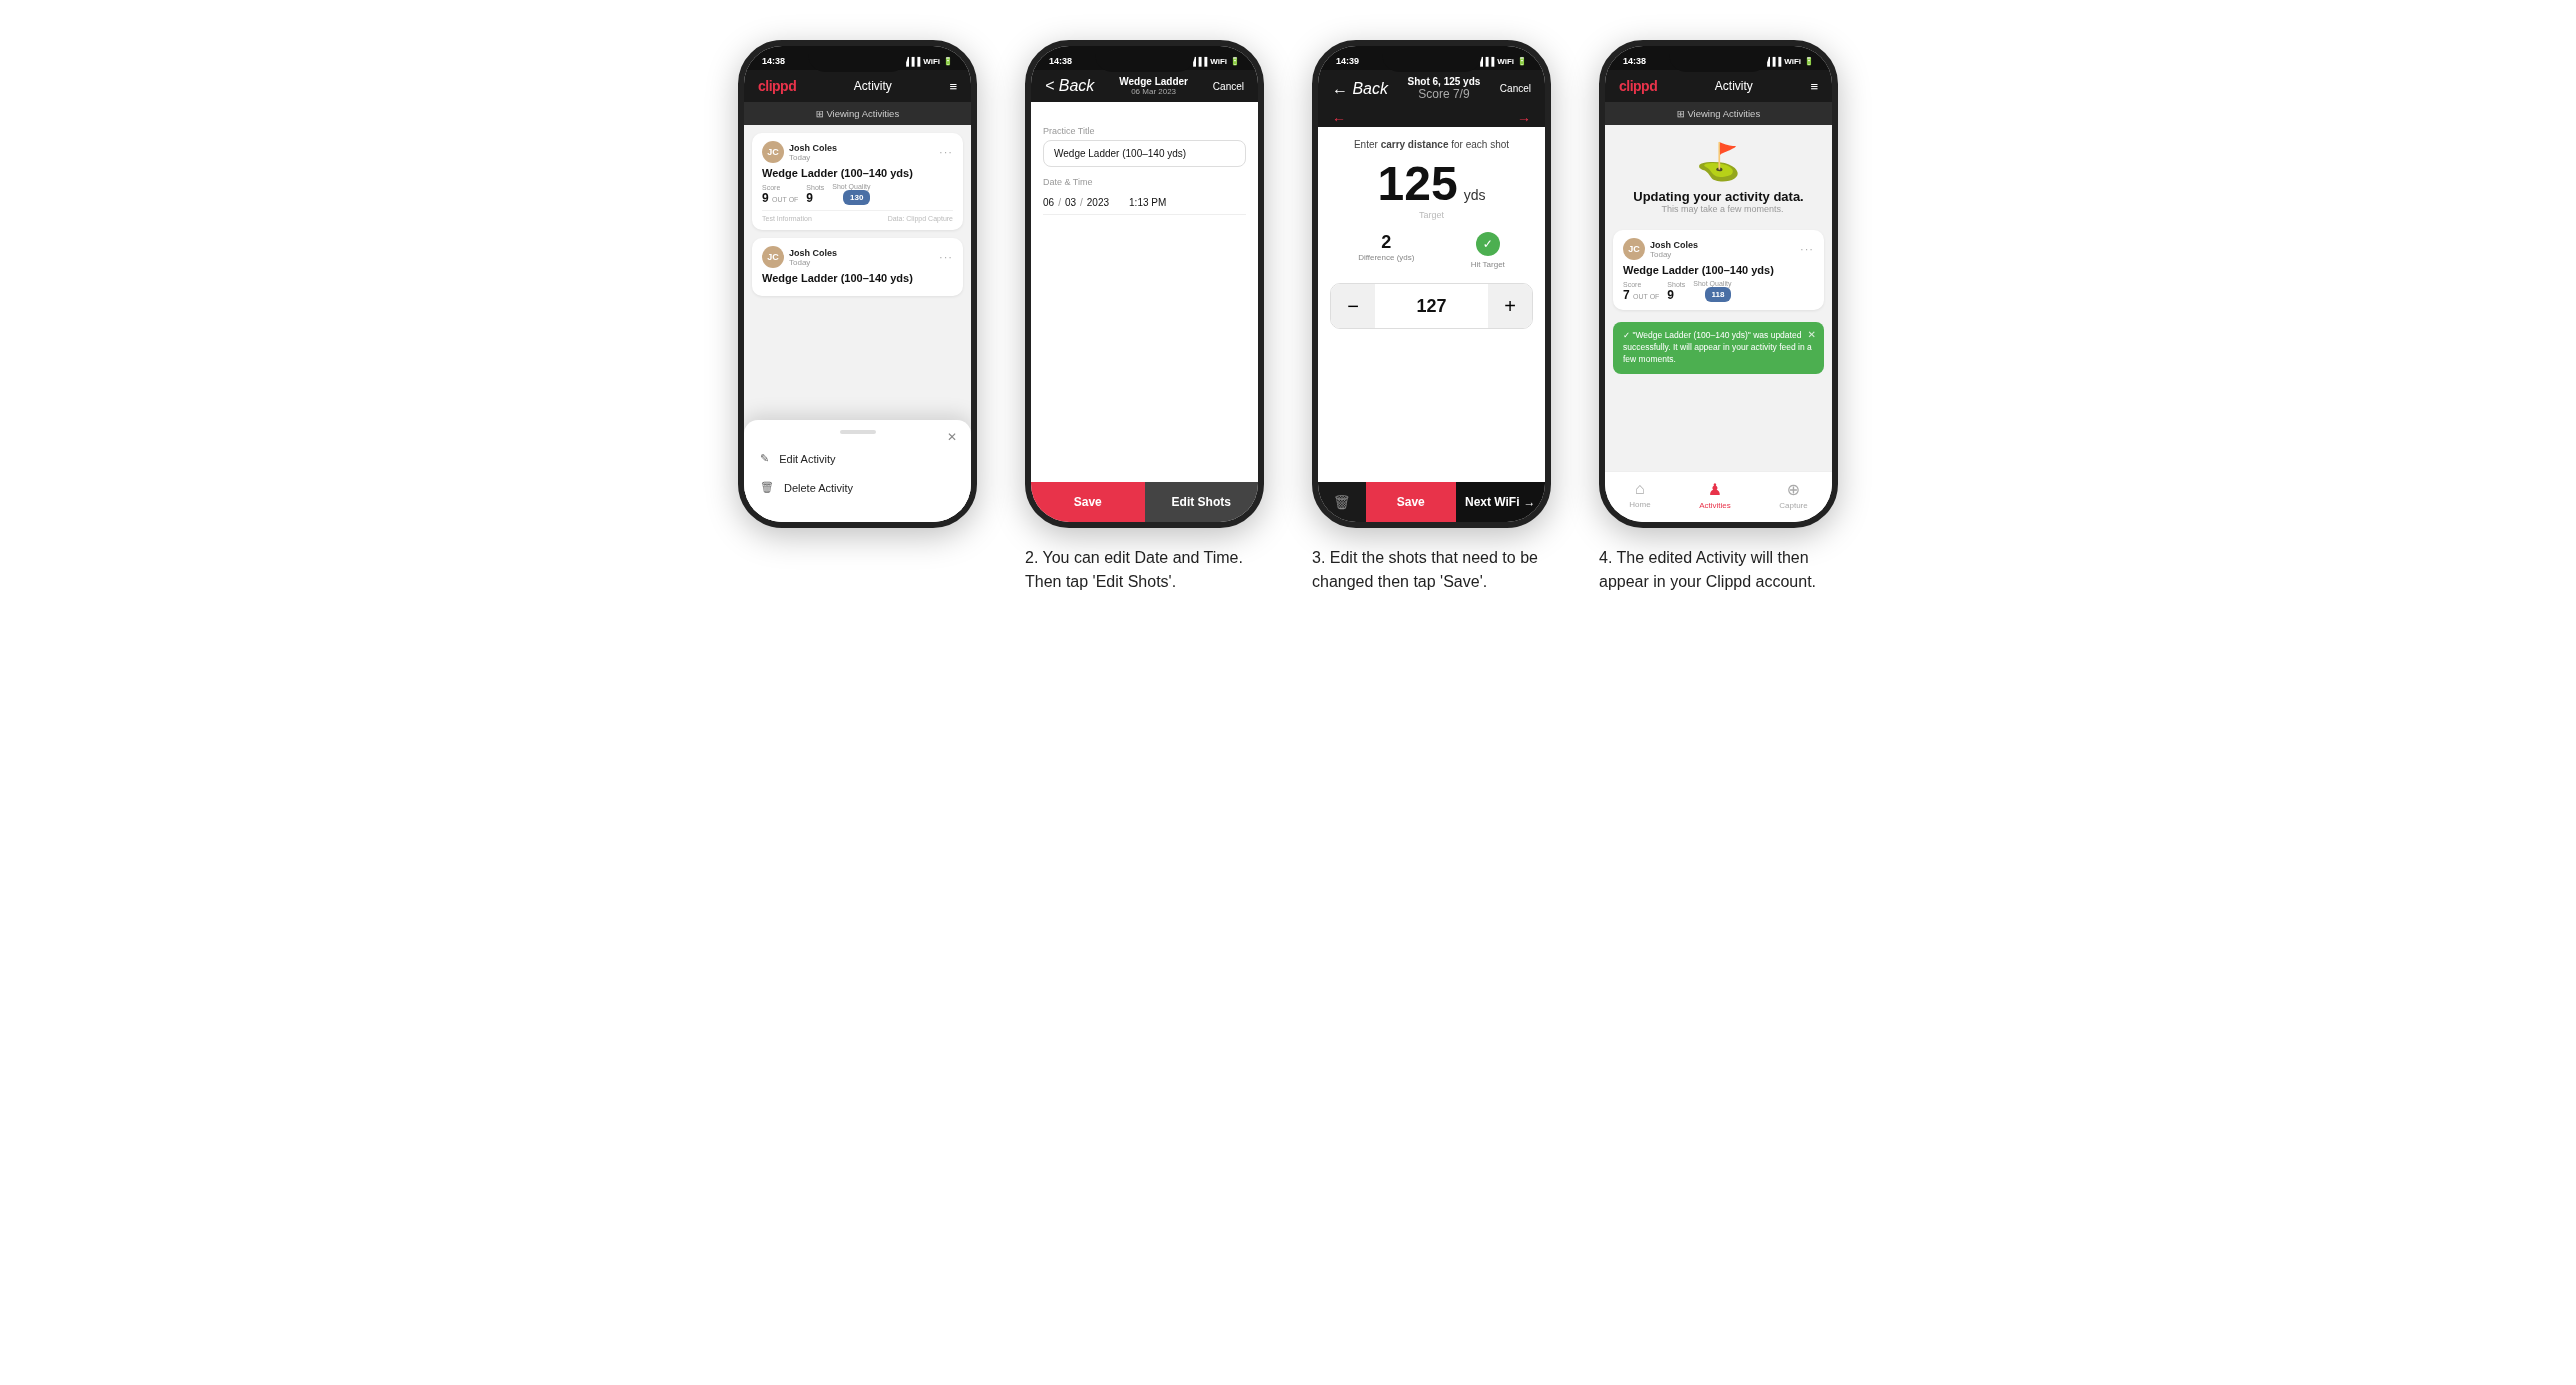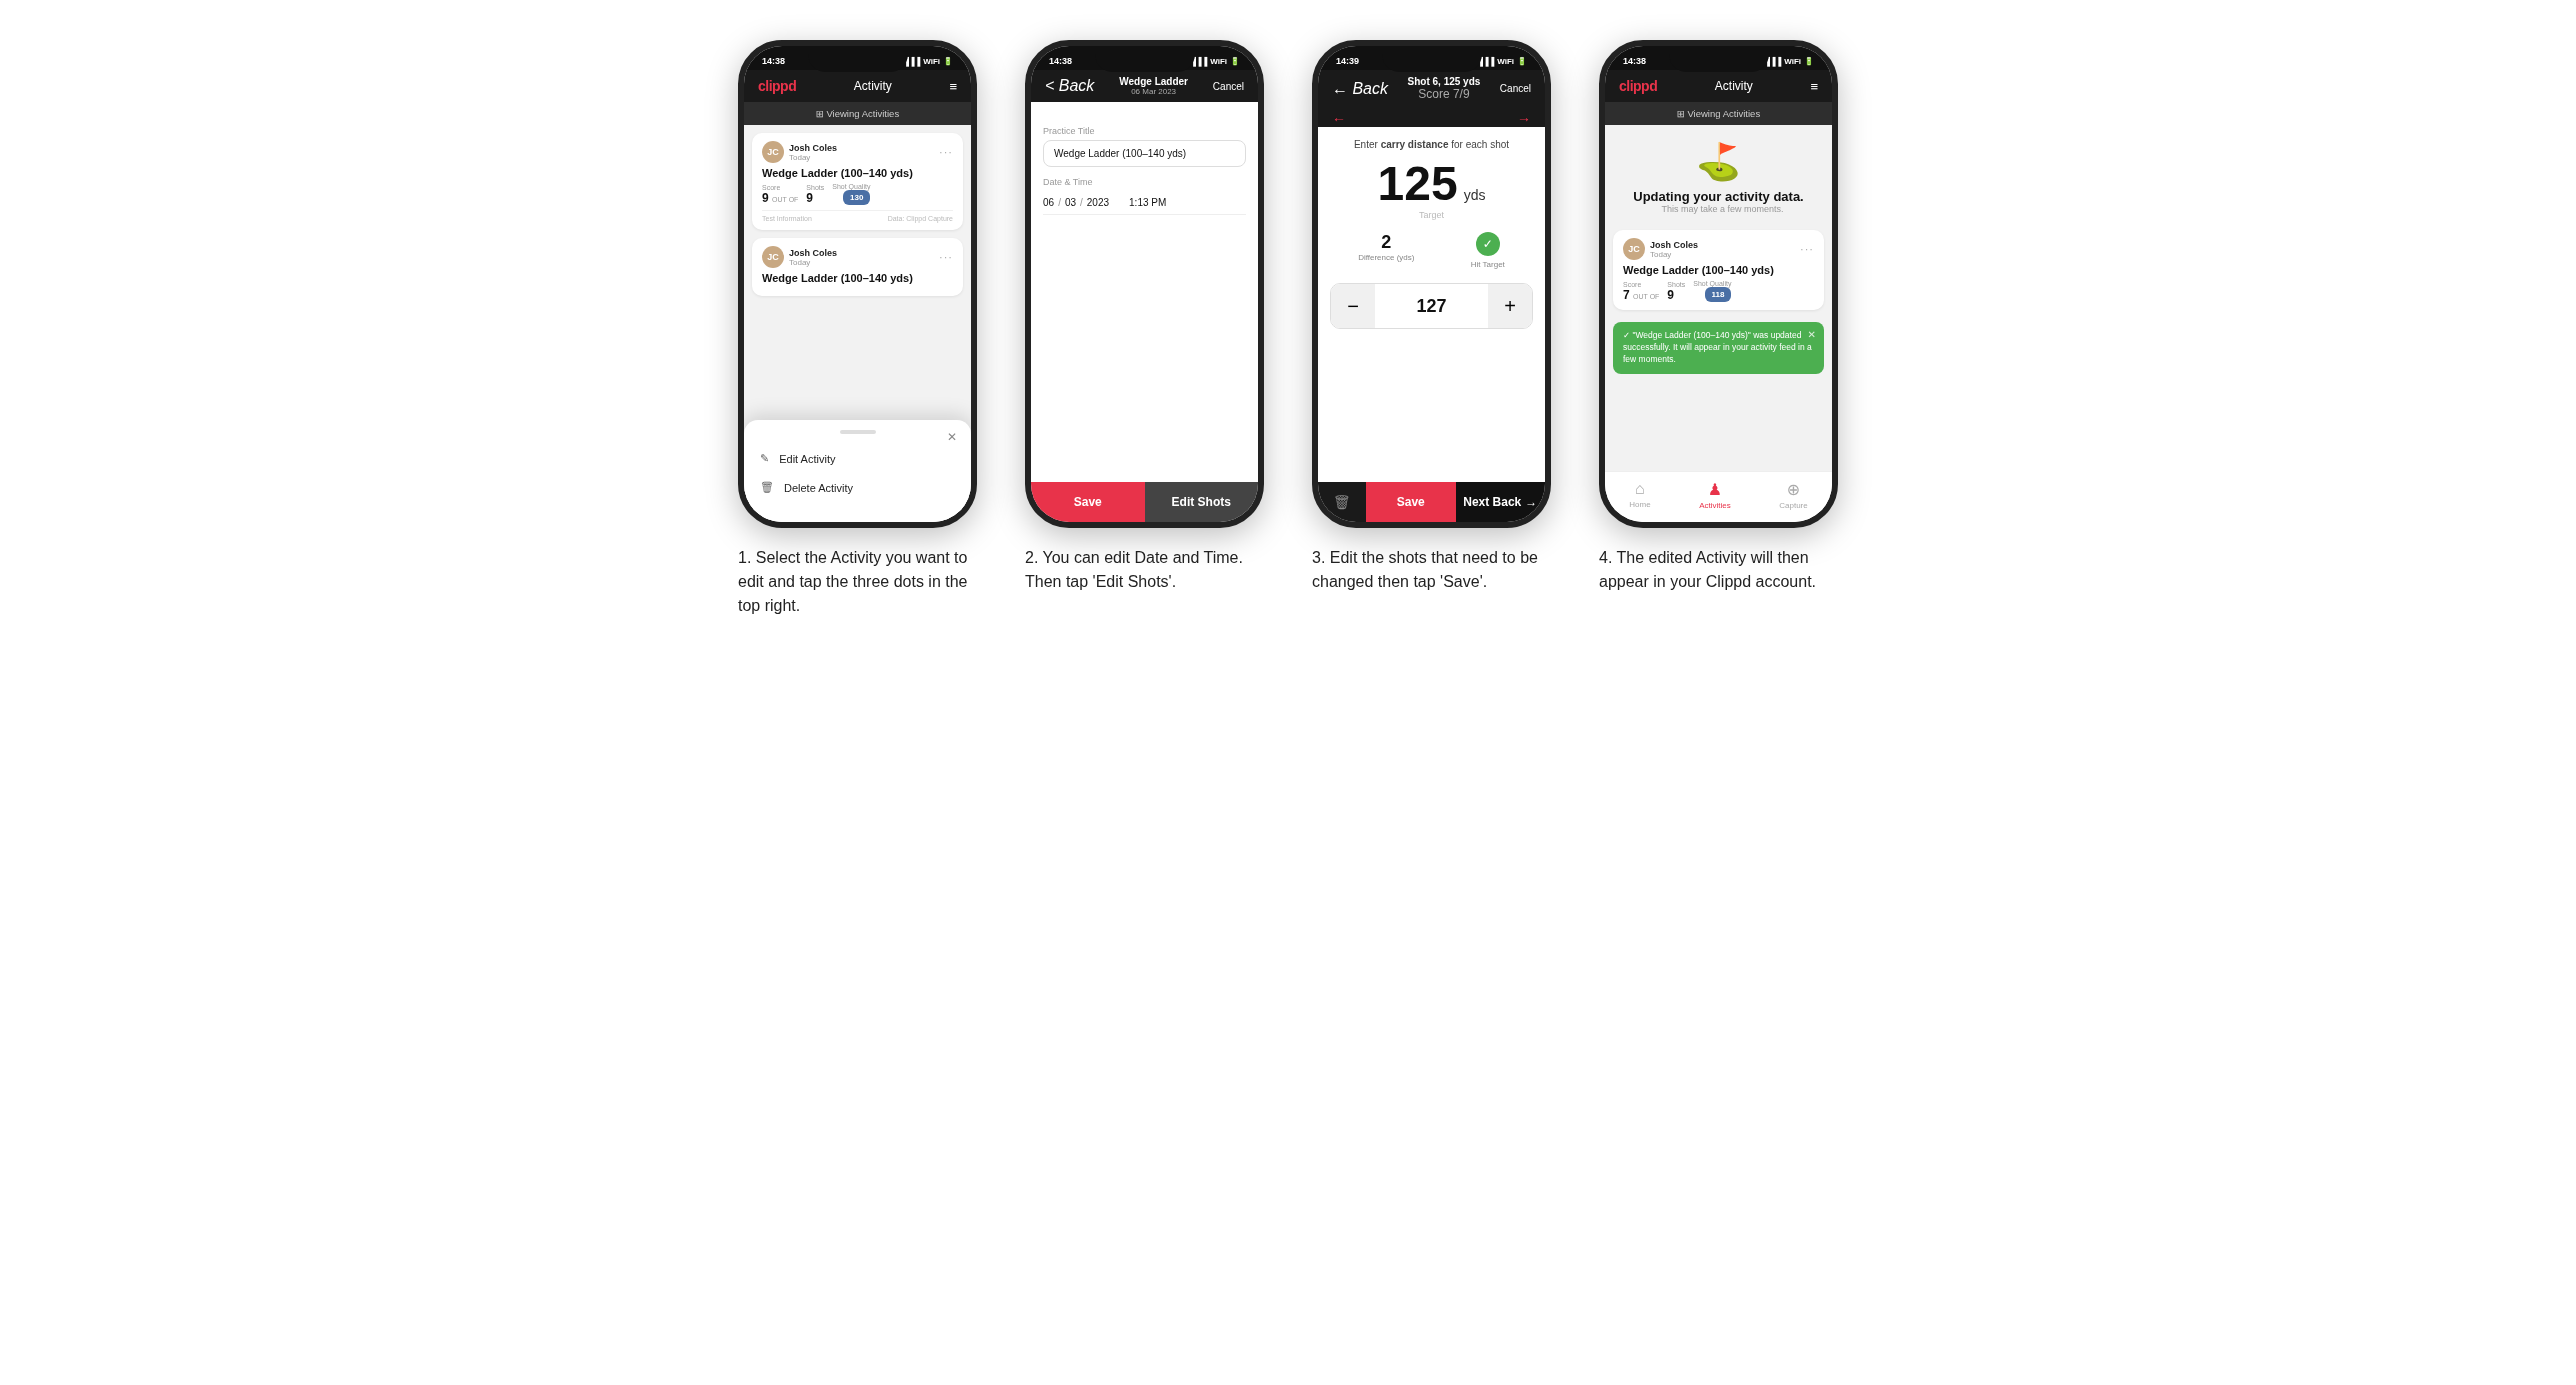--- a/index.html
+++ b/index.html
@@ -672,21 +672,20 @@
               <span>Edit Activity</span>
             </div>
             <div class="sheet-item">
               <span class="sheet-item-icon">🗑</span>
               <span>Delete Activity</span>
             </div>
           </div>
         </div>
       </div>
     </div>
-    <div class="caption-text">1. Select the Activity you want to edit and tap the three dots in the top right.</div>
   </div>
 
   <div class="phone-column">
     <div class="phone-frame">
       <div class="phone-notch"></div>
       <div class="phone-screen">
 
         <div class="status-bar">
           <span>14:38</span>
           <div class="status-icons">
@@ -779,21 +778,21 @@
             <button class="counter-btn">−</button>
             <span class="counter-value">127</span>
             <button class="counter-btn">+</button>
           </div>
         </div>
 
         <div class="shot-bottom-buttons">
           <button class="btn-trash">🗑</button>
           <button class="btn-save-shot">Save</button>
           <button class="btn-next-shot">
-            <span>Next Back</span>
+            <span>Next WiFi</span>
             <span>→</span>
           </button>
         </div>
       </div>
     </div>
     <div class="caption-text">3. Edit the shots that need to be changed then tap 'Save'.</div>
   </div>
 
   <div class="phone-column">
     <div class="phone-frame">

